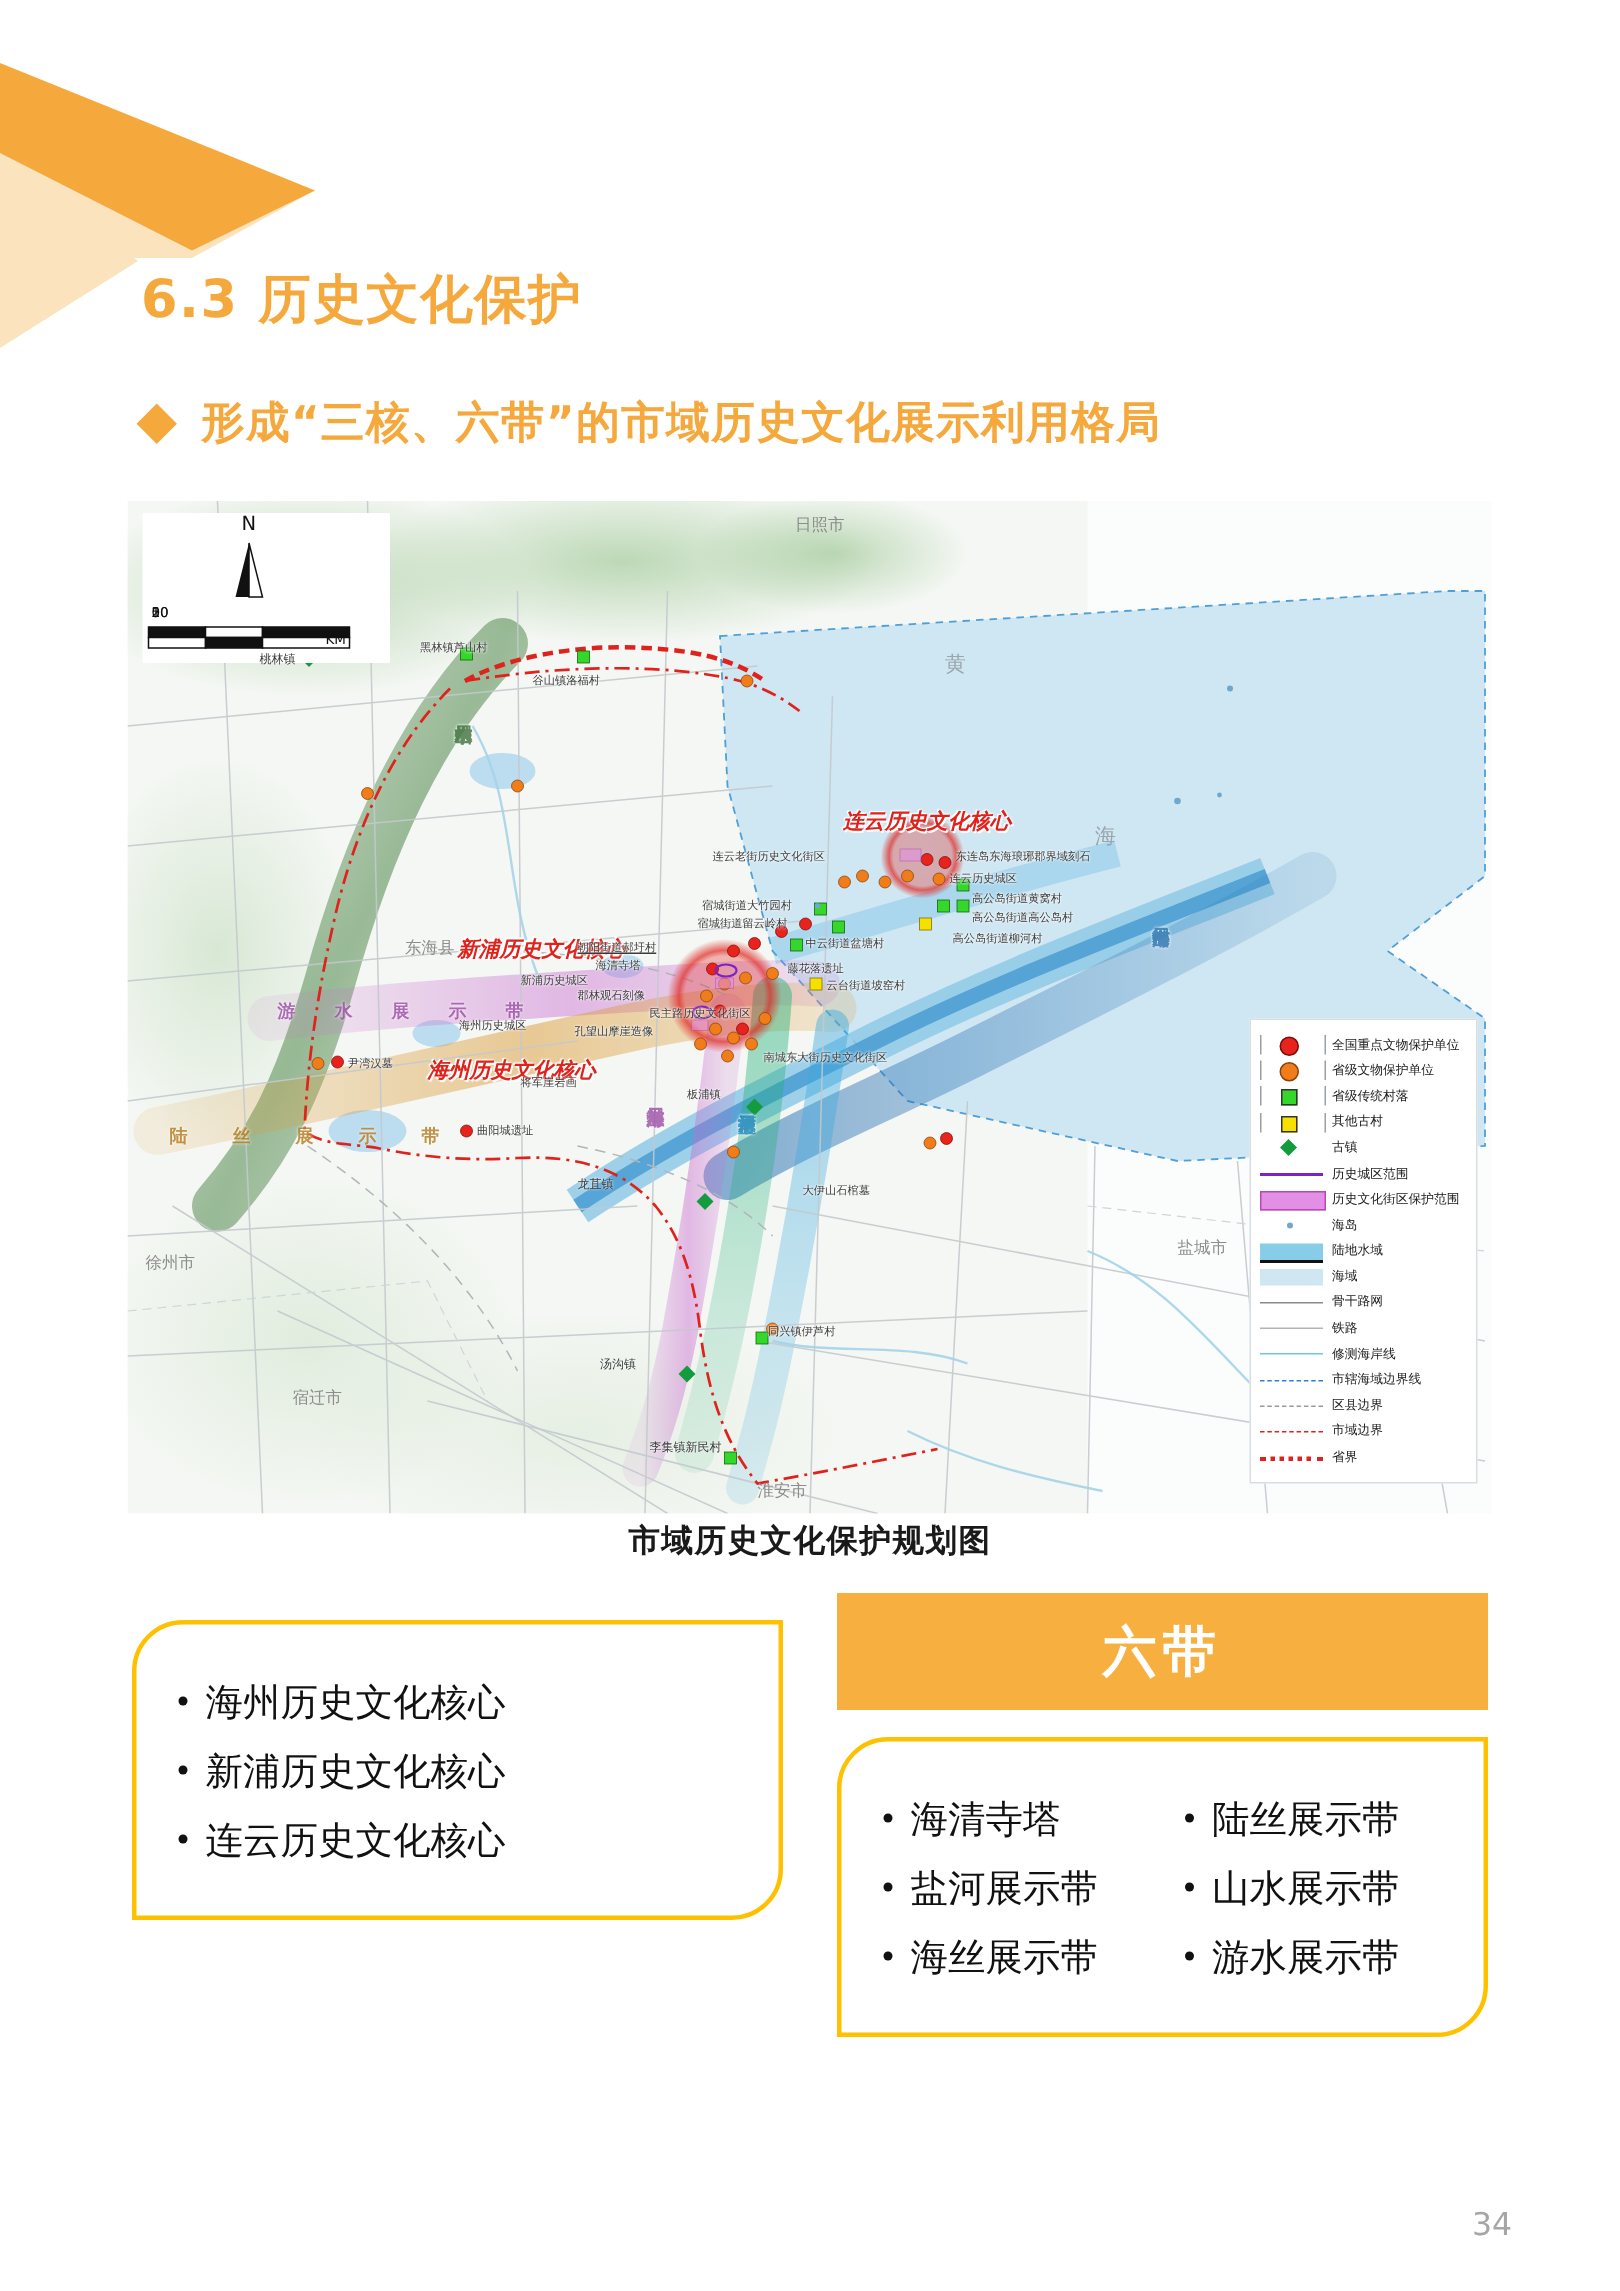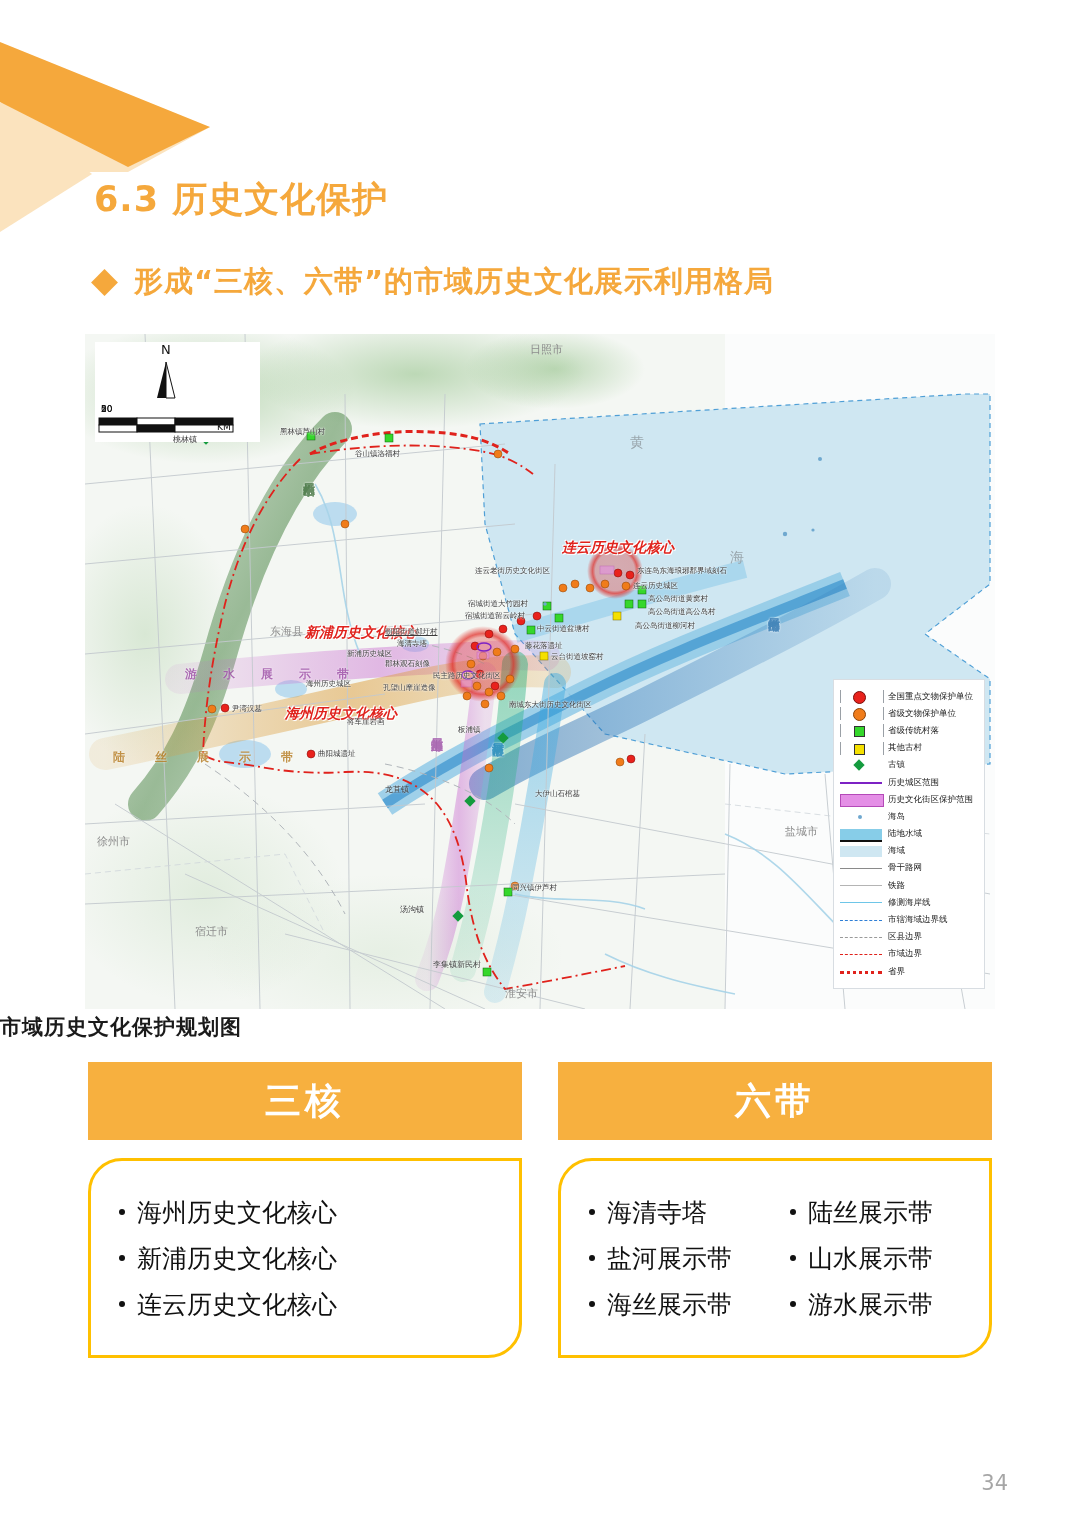--- a/index.html
+++ b/index.html
@@ -34,21 +34,21 @@
 
   
   .map-wrap{
     position:absolute;left:85px;top:334px;width:910px;height:675px;
     background:#ffffff;
   }
   .map-canvas{position:absolute;inset:0;}
   .map-canvas svg{display:block;width:100%;height:100%;}
 
   .map-caption{
-    position:absolute;left:0;right:0;top:1013px;text-align:left;
+    position:absolute;left:0;right:0;top:1013px;text-align:center;
     font-size:21px;font-weight:bold;color:#1a1a1a;letter-spacing:1px;
   }
 
   
   .mlabel{position:absolute;white-space:nowrap;pointer-events:none;}
   .core-label{
     color:#E0221C;font-weight:bold;font-style:italic;font-size:14px;
     text-shadow:0 0 2px #fff,0 0 2px #fff,1px 1px 0 #fff,-1px -1px 0 #fff;
   }
   .belt-label{
@@ -572,23 +572,20 @@
     </div>
 
   </div>
 </div>
 
 <div class="map-caption">市域历史文化保护规划图</div>
 
 <div class="panels">
 
   <div class="panel left">
-    <div class="panel-head">
-      <span class="panel-head-txt">三核</span>
-    </div>
     <div class="panel-body">
       <div class="bullets one-col">
         <div class="bullet-item">
           <span class="bullet-dot"></span>
           <span>海州历史文化核心</span>
         </div>
         <div class="bullet-item">
           <span class="bullet-dot"></span>
           <span>新浦历史文化核心</span>
         </div>

